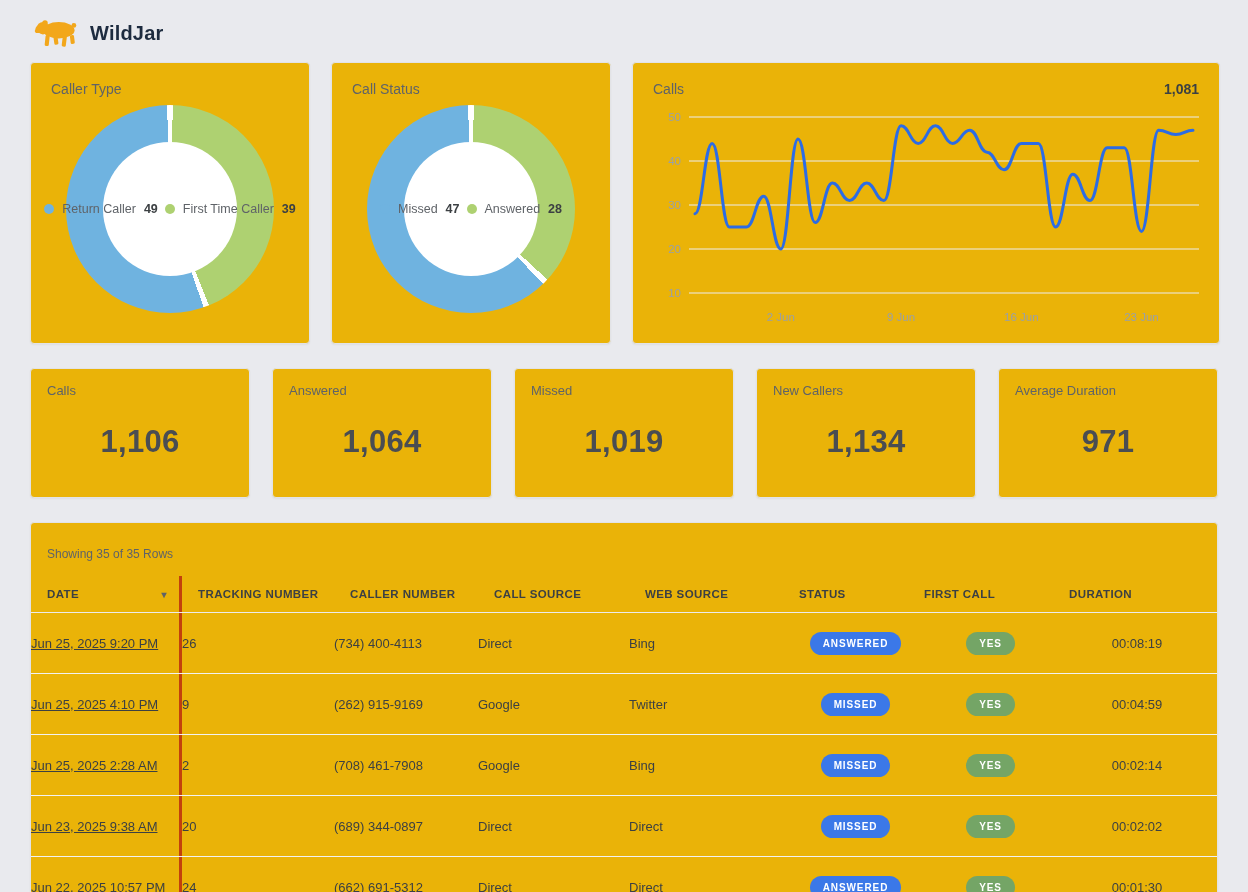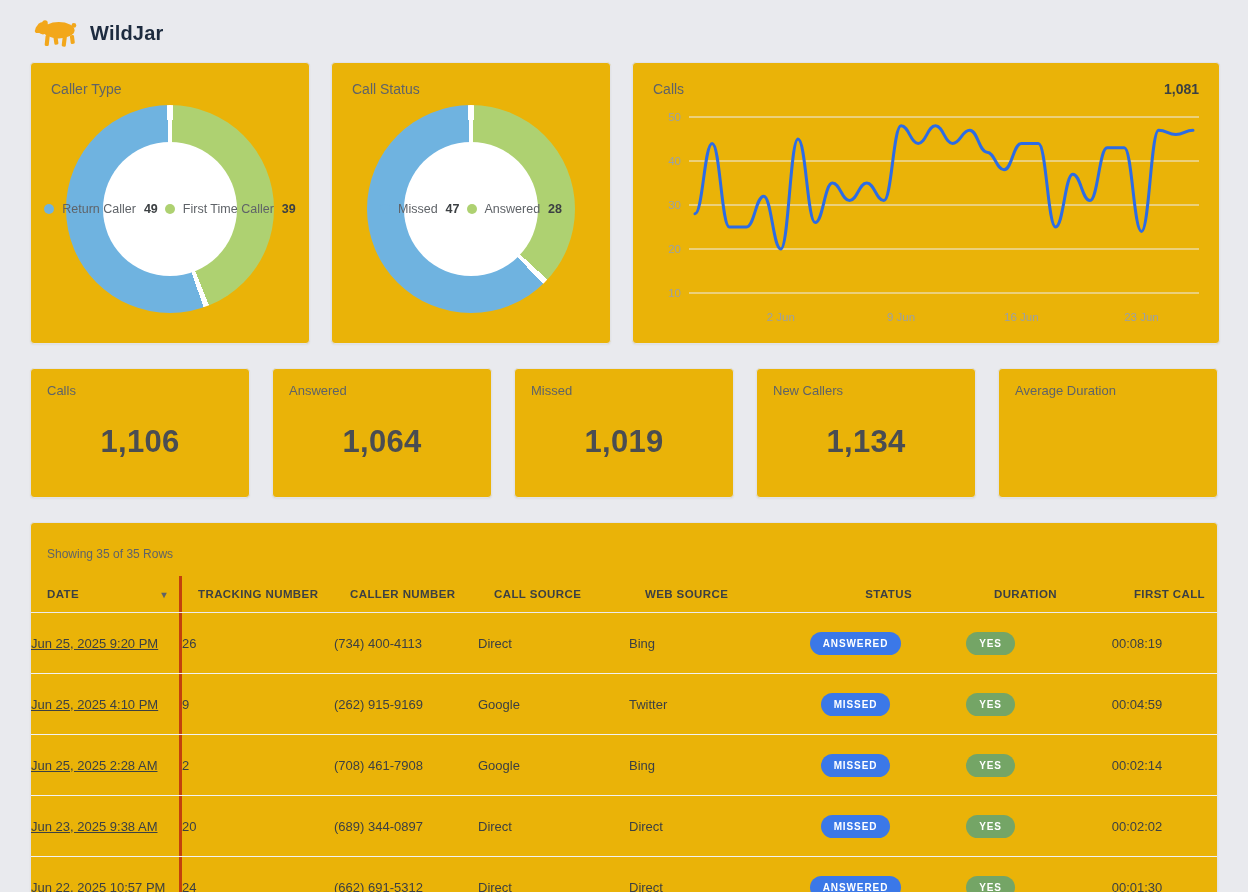--- a/index.html
+++ b/index.html
@@ -52,21 +52,21 @@
     align-items:center;
   }
   .th-row { border-bottom:1px solid #ececec; }
   .th {
     font-size:11.5px; font-weight:bold; color:#3c4043; letter-spacing:.4px;
     padding:12px 12px 12px 16px; display:flex; align-items:center;
   }
   .td { font-size:13px; color:#3c4043; padding:0 12px 0 0; white-space:nowrap; overflow:hidden; }
   .body-row { height:61px; border-bottom:1px solid #f1f2f3; }
   .col-date { border-right:3px solid #c2410c; align-self:stretch; display:flex; align-items:center; }
-  .c-center { justify-content:flex-end; text-align:center; padding-left:0; }
+  .c-center { justify-content:flex-start; text-align:center; padding-left:0; }
   .sort-caret { margin-left:auto; font-size:10px; color:#5f6368; }
   .date-link { color:#3c4043; text-decoration:underline; cursor:pointer; }
   .pill {
     display:inline-block; color:#fff; font-size:10px; font-weight:bold;
     letter-spacing:.9px; padding:6px 13px; border-radius:14px;
   }
 </style>
 </head>
 <body>
 
@@ -175,20 +175,21 @@
       <div class="stat-value">1,019</div>
     </div>
 
     <div class="card stat-card">
       <div class="stat-label">New Callers</div>
       <div class="stat-value">1,134</div>
     </div>
 
     <div class="card stat-card">
       <div class="stat-label">Average Duration</div>
+      <div class="stat-value">971</div>
     </div>
   </div>
 
   <div class="card table-card">
     <div class="table-summary">Showing 35 of 35 Rows</div>
     <div class="tbl">
       <div class="tr th-row" id="table-head">
           <div class="th col-date">
             <span>DATE</span>
             <span class="sort-caret">▾</span>
@@ -202,24 +203,24 @@
           <div class="th">
             <span>CALL SOURCE</span>
           </div>
           <div class="th">
             <span>WEB SOURCE</span>
           </div>
           <div class="th c-center">
             <span>STATUS</span>
           </div>
           <div class="th c-center">
+            <span>FIRST CALL</span>
+          </div>
+          <div class="th c-center">
             <span>DURATION</span>
-          </div>
-          <div class="th c-center">
-            <span>FIRST CALL</span>
           </div>
         </div>
       <div id="table-body">
     <div class="tr body-row">
       <div class="td col-date">
               <span class="date-link">Jun 25, 2025 9:20 PM</span>
             </div>
       <div class="td">26</div>
       <div class="td">(734) 400-4113</div>
       <div class="td">Direct</div>

